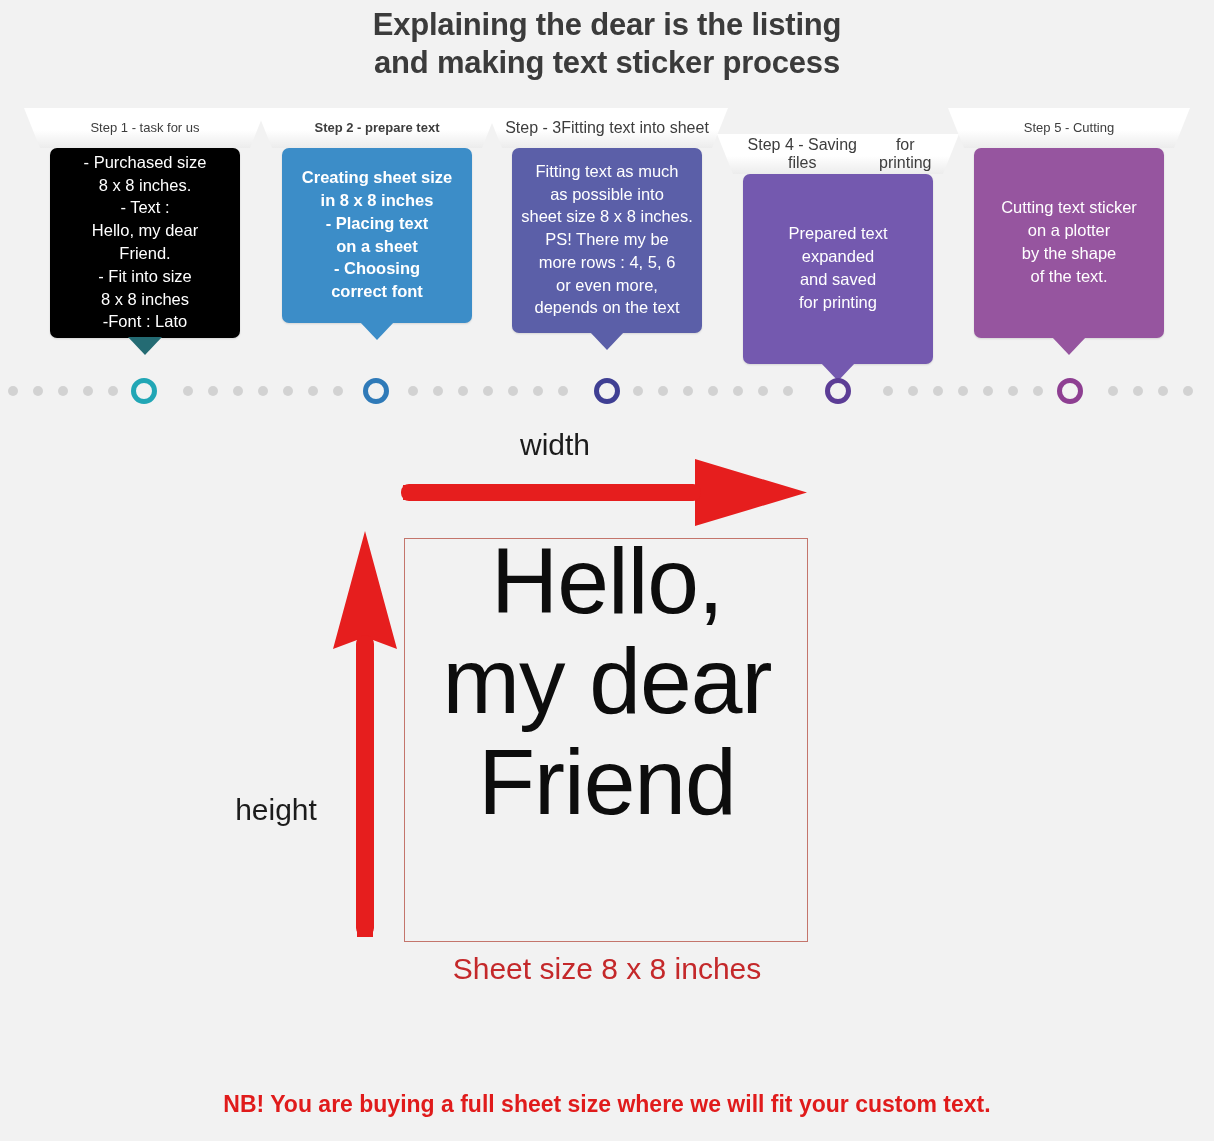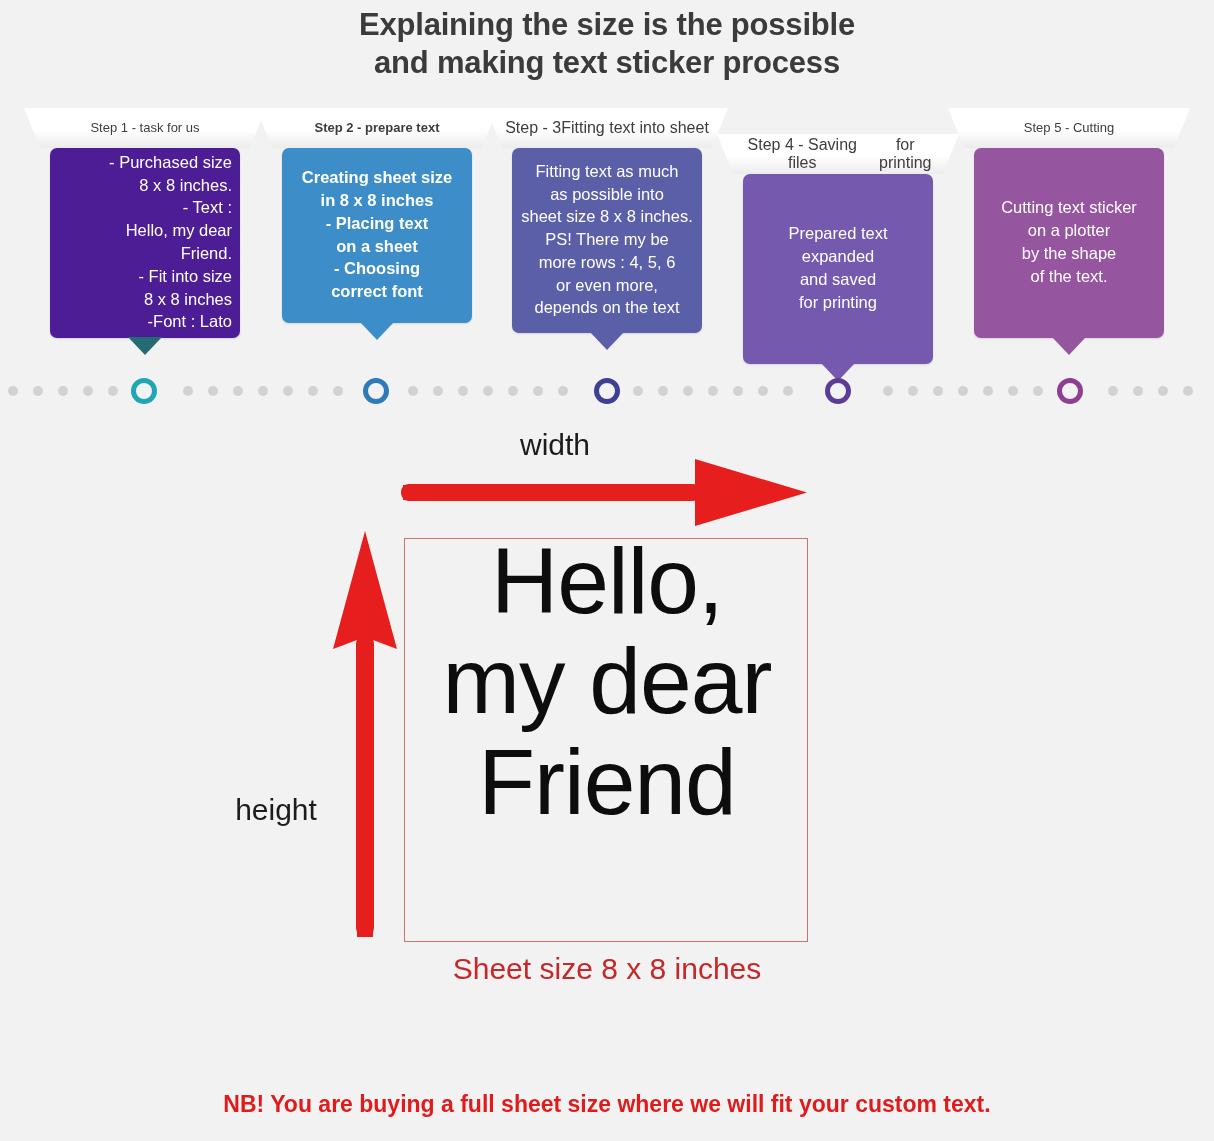--- a/index.html
+++ b/index.html
@@ -160,30 +160,30 @@
     font-weight: bold;
     color: #e01b1b;
   }
 </style>
 </head>
 <body>
 
 <div class="page">
 
   <div class="title">
-    <div>Explaining the size is the possible</div>
+    <div>Explaining the dear is the listing</div>
     <div>and making text sticker process</div>
   </div>
 
   <div class="steps" id="steps-row">
       <div class="step" style="left: 30px;">
         <div class="step-label">
           <div>Step 1 - task for us</div>
         </div>
-        <div class="step-body" style="background: #4c1d95; height: 190px; text-align: right;">
+        <div class="step-body" style="background: #000000; height: 190px;">
           <div class="body-text">
             <div>- Purchased size</div>
             <div>8 x 8 inches.</div>
             <div>- Text :</div>
             <div>Hello, my dear</div>
             <div>Friend.</div>
             <div>- Fit into size</div>
             <div>8 x 8 inches</div>
             <div>-Font : Lato</div>
           </div>

